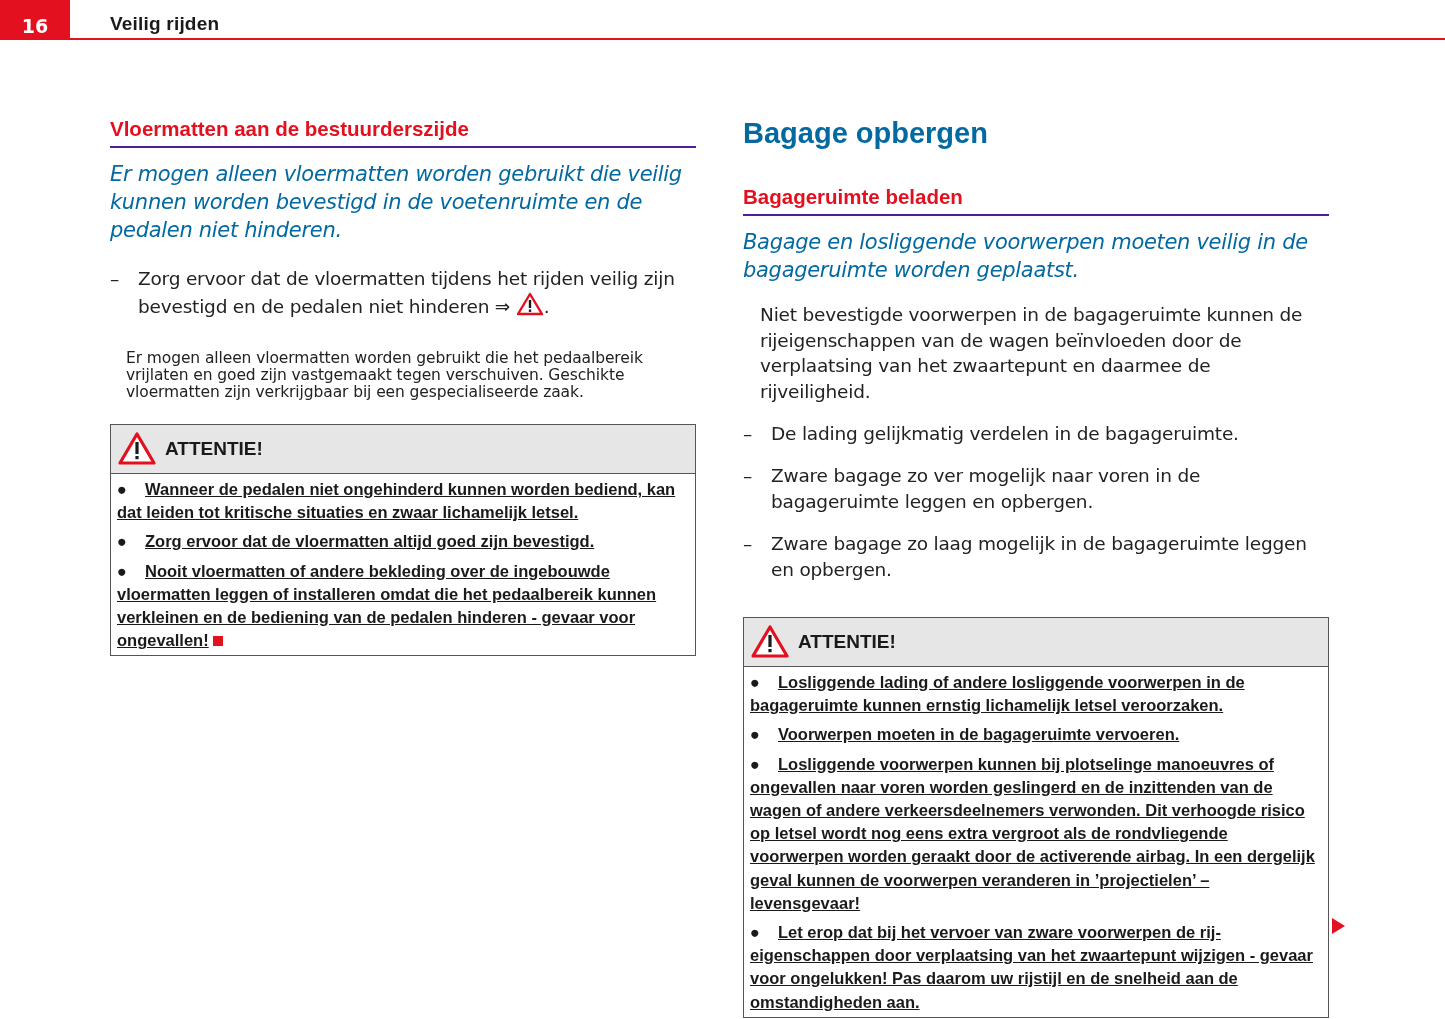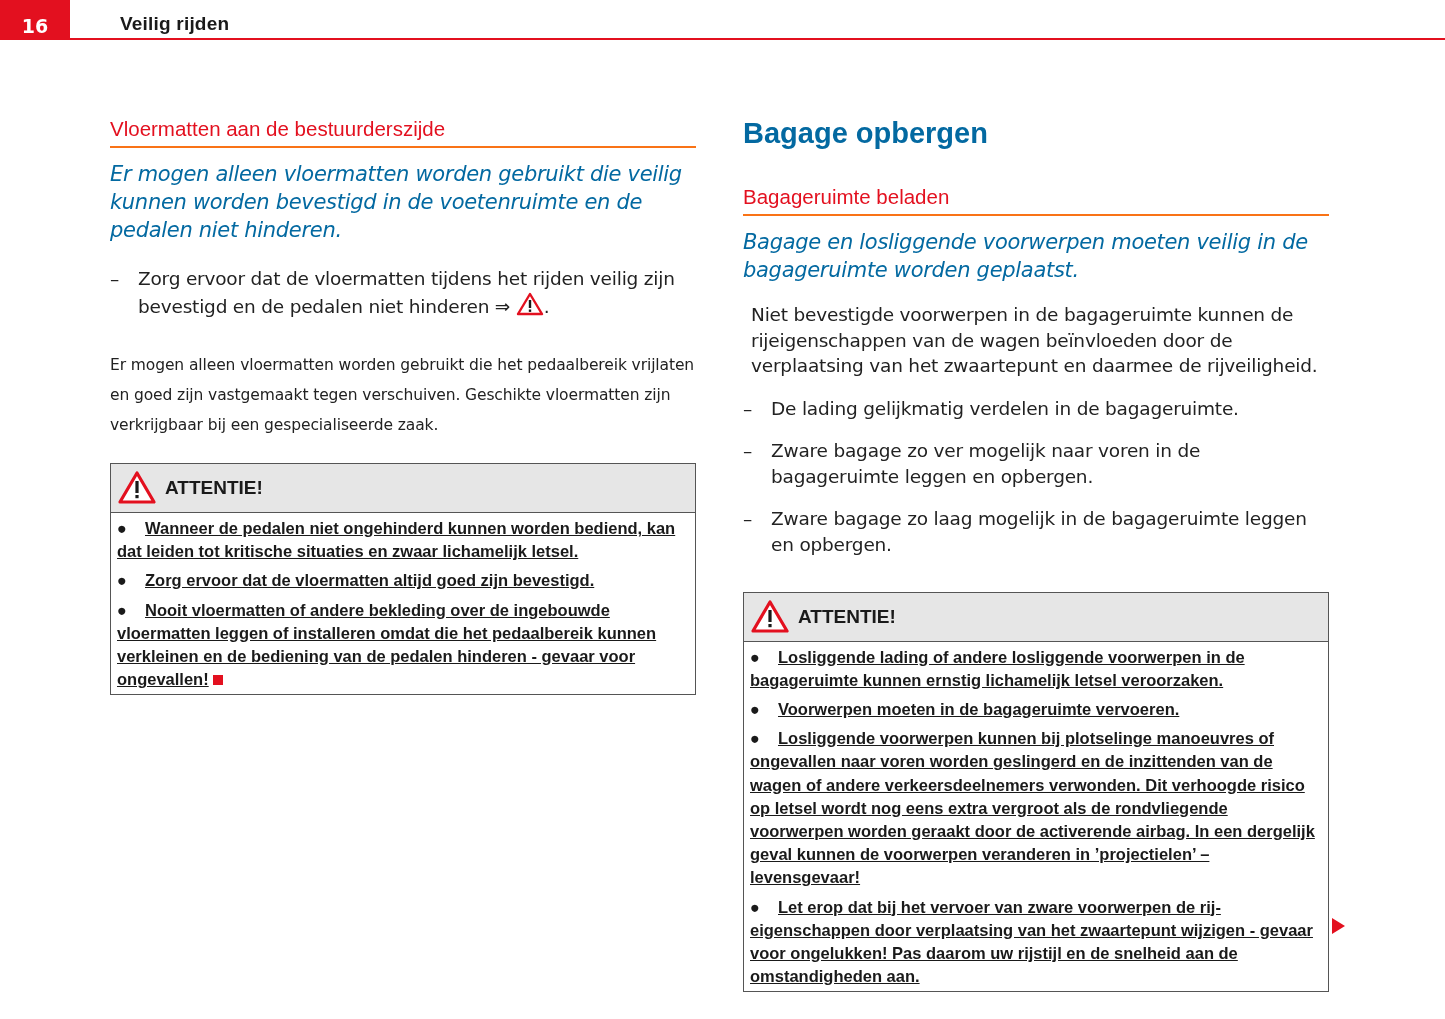--- a/index.html
+++ b/index.html
@@ -7,40 +7,40 @@
     width: 1445px; height: 1019px; background: #ffffff; position: relative; overflow: hidden;
     font-family: "DejaVu Sans", sans-serif; color: #1a1a1a;
   }
   .header-bar { position: absolute; left: 0; top: 0; width: 1282px; height: 41px; }
   .page-num-box {
     position: absolute; left: 0; top: 0; width: 70px; height: 40px; background: #e3101f;
     color: #fff; font-family: "DejaVu Sans", sans-serif; font-weight: bold; font-size: 19px;
     display: flex; align-items: flex-end; justify-content: center; padding-bottom: 3px; box-sizing: border-box;
   }
   .header-title {
-    position: absolute; left: 120px; top: 13px; font-weight: bold; font-size: 19px; color: #1a1a1a;
+    position: absolute; left: 110px; top: 13px; font-weight: bold; font-size: 19px; color: #1a1a1a;
     font-family: "Liberation Sans", sans-serif; letter-spacing: 0.2px;
   }
   .header-rule { position: absolute; left: 70px; top: 38px; width: 1375px; height: 2px; background: #e3101f; }
 
   .col { position: absolute; width: 586px; }
   .col-left { left: 110px; top: 116px; }
   .col-right { left: 743px; top: 114px; }
 
   .h-main { color: #0369a1; font-family: "Liberation Sans", sans-serif; font-weight: bold; font-size: 29px; margin: 0; line-height: 38px; }
   .h-sub {
-    color: #e3101f; font-family: "Liberation Sans", sans-serif; font-weight: normal; font-size: 20.5px;
-    margin: 0; padding-bottom: 4px; border-bottom: 2px solid #f97316; line-height: 26px;
+    color: #e3101f; font-family: "Liberation Sans", sans-serif; font-weight: bold; font-size: 20.5px;
+    margin: 0; padding-bottom: 4px; border-bottom: 2px solid #4c1d95; line-height: 26px;
   }
   .intro {
     font-style: italic; font-size: 21px; line-height: 28px; margin: 12px 0 0 0; color: #0369a1;
     font-family: "DejaVu Sans", sans-serif; letter-spacing: -0.3px;
   }
-  .body-text { font-size: 18.5px; line-height: 25.5px; margin: 8px; color: #222; letter-spacing: -0.2px; }
-  .small-text { font-size: 15.5px; line-height: 30px; margin: 0; color: #222; letter-spacing: -0.1px; }
+  .body-text { font-size: 18.5px; line-height: 25.5px; margin: 17px; color: #222; letter-spacing: -0.2px; }
+  .small-text { font-size: 15.5px; line-height: 17px; margin: 16px; color: #222; letter-spacing: -0.1px; }
 
   .dash-item { display: flex; font-size: 18.5px; line-height: 26px; color: #222; letter-spacing: -0.2px; }
   .dash-item .dash { width: 28px; flex-shrink: 0; }
   .inline-warn { display: inline-block; vertical-align: -3px; width: 28px; height: 24px; }
 
   .warn-box { border: 1.5px solid #555; width: 586px; box-sizing: border-box; }
   .warn-head {
     background: #e6e6e6; border-bottom: 1.5px solid #555; height: 48px; display: flex; align-items: center; padding-left: 6px;
   }
   .warn-head .tri { width: 40px; height: 36px; }

